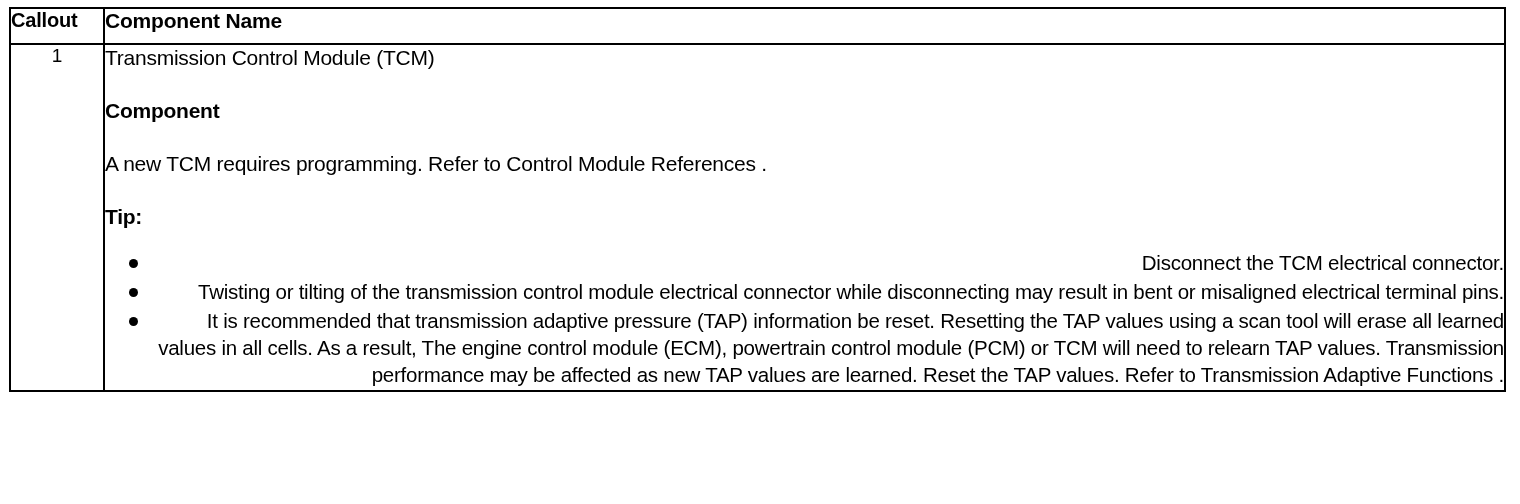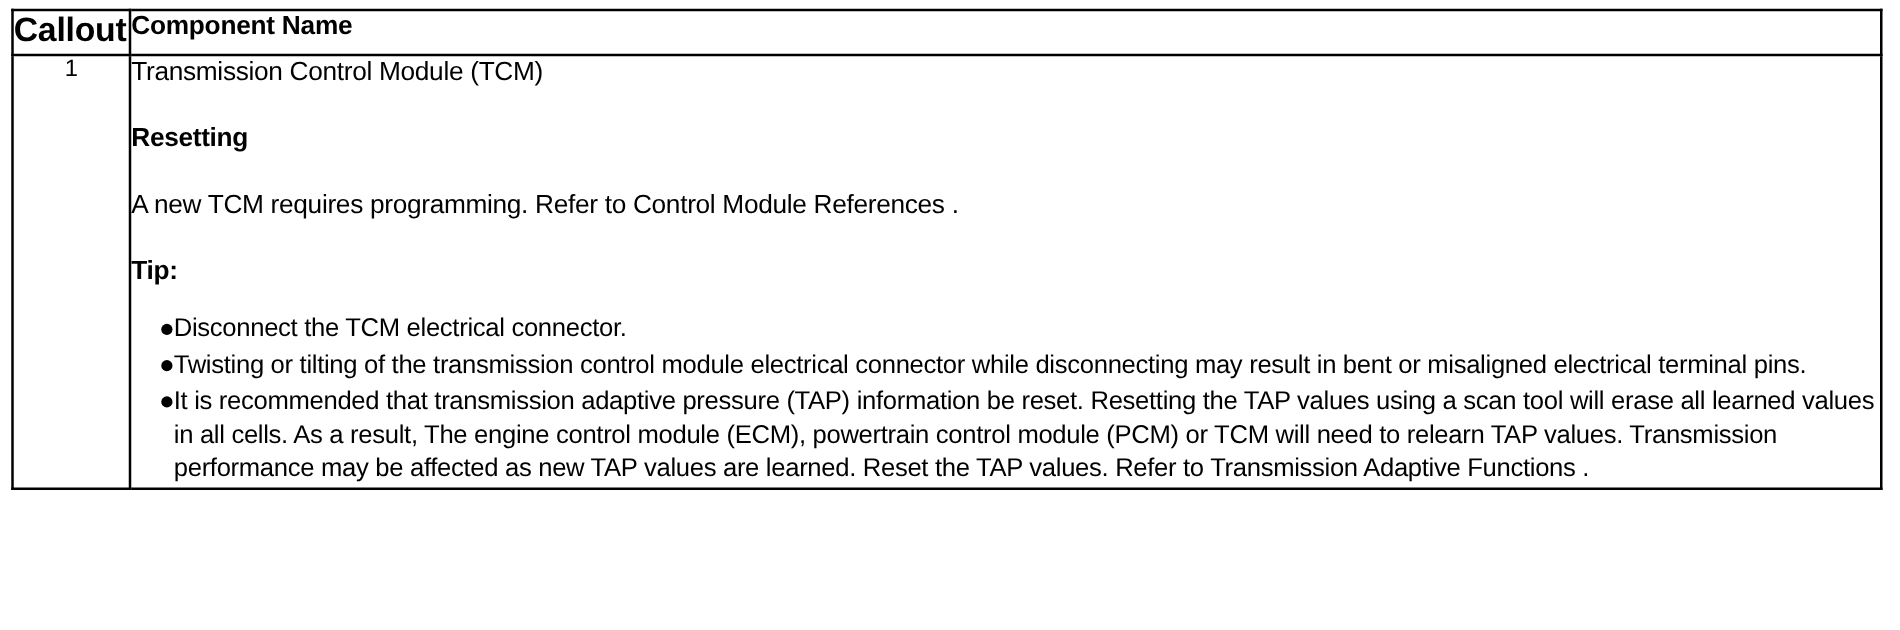--- a/index.html
+++ b/index.html
@@ -29,21 +29,21 @@
   .component-table th {
     border: 2px solid #000000;
     vertical-align: top;
     padding: 0;
   }
 
   
   .hdr-callout {
     width: 92px;
     height: 34px;
-    font-size: 27px;
+    font-size: 20px;
     font-weight: bold;
     text-align: left;
     vertical-align: middle;
     padding: 0 0 0 6px;
     letter-spacing: -0.2px;
   }
   .hdr-component {
     height: 34px;
     font-size: 21px;
     font-weight: bold;
@@ -75,25 +75,26 @@
   .spacer-xs { height: 19px; }
 
   
   .tip-list {
     margin: 0;
     padding: 0;
     list-style: none;
   }
   .tip-item {
     position: relative;
-    padding-left: 34px;
+    padding-left: 52px;
     font-size: 20.5px;
     line-height: 27px;
     letter-spacing: -0.25px;
     margin-bottom: 2px;
+    text-align: right;
   }
   .tip-item .bullet-dot {
     position: absolute;
     left: 24px;
     top: 10px;
     width: 9px;
     height: 9px;
     background: #000000;
     border-radius: 50%;
   }
@@ -113,21 +114,21 @@
   </thead>
   <tbody>
     <tr>
       <td class="cell-callout">1</td>
       <td class="cell-body">
 
         <div class="line">Transmission Control Module (TCM)</div>
 
         <div class="spacer-sm"></div>
 
-        <div class="line bold">Resetting</div>
+        <div class="line bold">Component</div>
 
         <div class="spacer-sm"></div>
 
         <div class="line">A new TCM requires programming. Refer to Control Module References .</div>
 
         <div class="spacer-sm"></div>
 
         <div class="line bold">Tip:</div>
 
         <div class="spacer-xs"></div>

